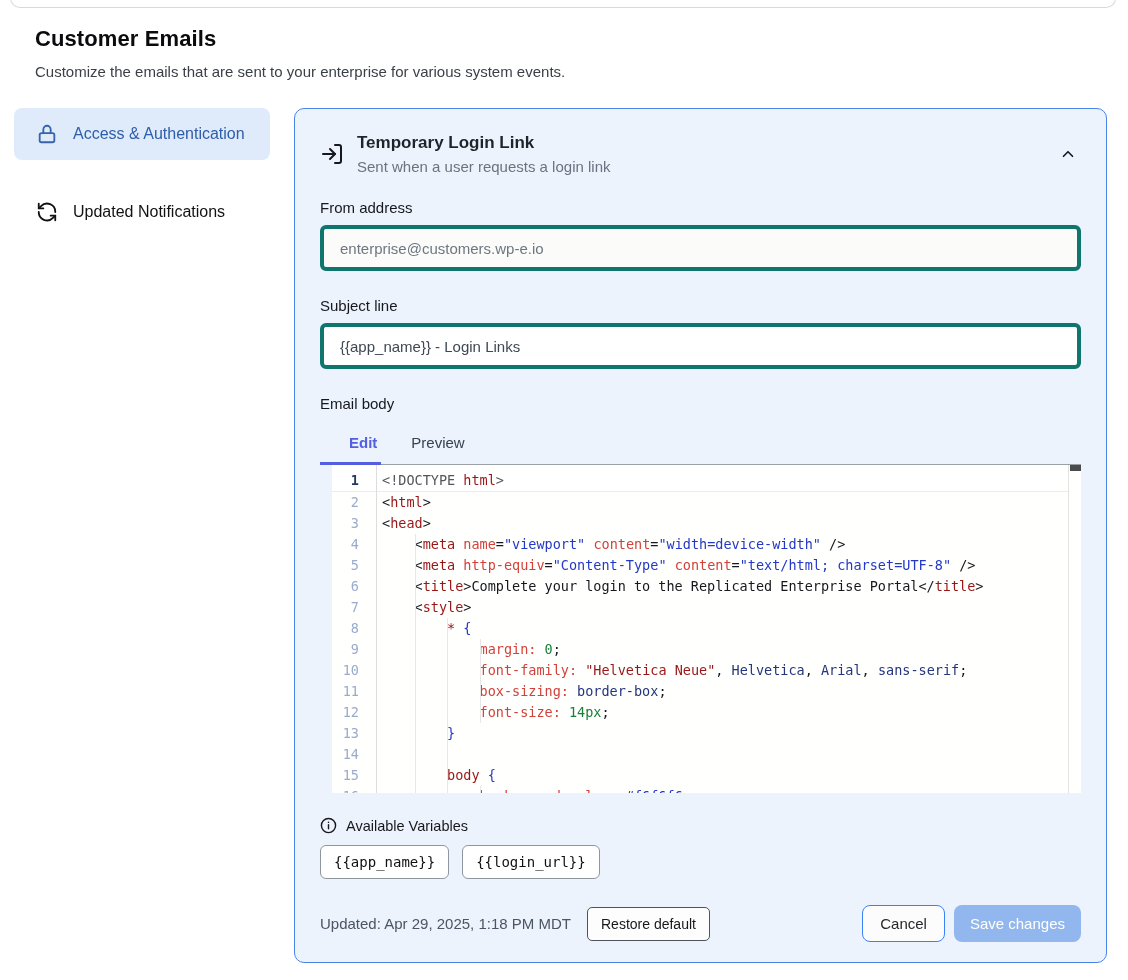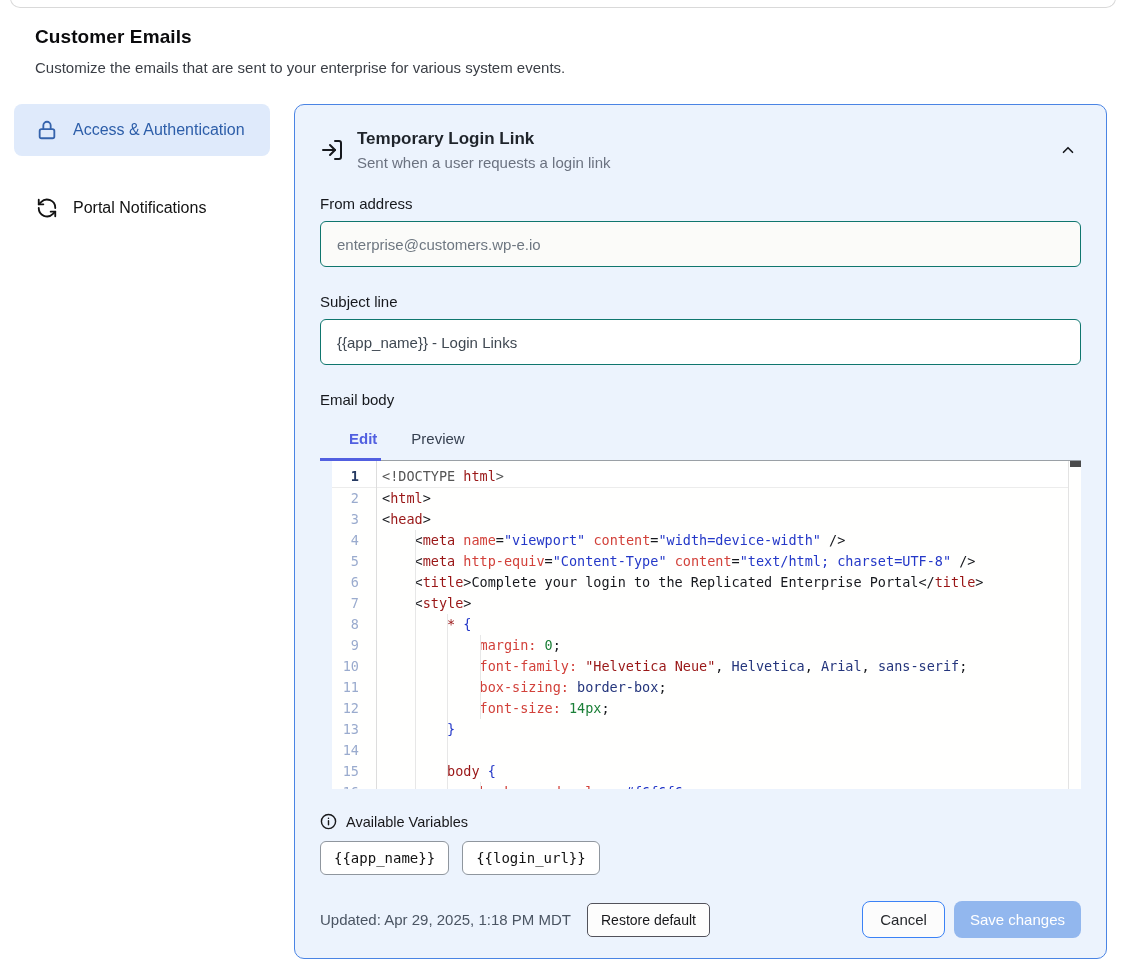--- a/index.html
+++ b/index.html
@@ -8,21 +8,21 @@
     font-family: "Liberation Sans", "DejaVu Sans", sans-serif;
     background:#ffffff; color:#16181d; overflow:hidden; position:relative;
   }
   
   .top-edge{
     position:absolute; top:-14px; left:10px; right:12px; height:22px;
     border:1px solid #d9d9d9; border-top:none; border-radius:0 0 10px 10px;
     background:#fff;
   }
   .page-header{ padding:26px 35px 0 35px; }
-  .page-header h1{ font-size:19px; font-weight:700; color:#0b0b0d; letter-spacing:.1px; }
+  .page-header h1{ font-size:22px; font-weight:700; color:#0b0b0d; letter-spacing:.1px; }
   .page-header p{ margin-top:11px; font-size:15px; color:#3b3f46; }
 
   .content{ display:flex; gap:24px; padding:28px 21px 0 14px; align-items:flex-start; }
 
   
   .sidebar{ width:256px; flex:0 0 256px; }
   .side-item{ display:flex; align-items:center; gap:15px; padding:14px 16px 14px 22px;
               border-radius:8px; font-size:16px; line-height:24px; cursor:pointer; }
   .side-item.active{ background:#dfeafb; color:#2d5ea9; font-weight:500;text-align:center; }
   .side-item.active svg{ stroke:#3563ac; }
@@ -33,21 +33,21 @@
   .panel{ flex:1; background:#ecf3fd; border:1.5px solid #4a84e4; border-radius:10px;
           padding:24px 25px 20px 25px; }
   .panel-head{ display:flex; align-items:center; gap:13px; }
   .panel-head .ph-text{ display:flex; flex-direction:column; gap:5px; }
   .panel-title{ font-size:17px; font-weight:700; color:#1f242b; }
   .panel-sub{ font-size:15px; color:#6b7280; }
   .collapse-btn{ margin-left:auto; background:none; border:none; cursor:pointer; padding:4px; }
 
   .field-label{ font-size:15px; color:#16181d; margin-top:26px; }
   .field-label.first{ margin-top:24px; }
-  .text-input{ margin-top:9px; width:100%; height:46px; border:1px solid #0f766e;
+  .text-input{ margin-top:9px; width:100%; height:46px; border:4px solid #0f766e;
                border-radius:6px; padding:0 16px; font-size:15px;
                font-family:"Liberation Sans","DejaVu Sans",sans-serif; }
   .text-input.readonly{ background:#fbfbf9; color:#6e7781; }
   .text-input.editable{ background:#ffffff; color:#3f4852; }
 
   
   .editor-wrap{ margin-top:12px; position:relative;padding-left:12px; }
   .tabs{ display:flex; }
   .tab{ padding:10px 17px 13px 17px; font-size:15px; color:#374151; cursor:pointer; }
   .tab.active{ color:#515fe0; font-weight:700; }
@@ -115,21 +115,21 @@
     </div>
     <div class="side-item">
       <span>
         <svg width="22" height="22" viewBox="0 0 24 24" fill="none" stroke-width="2" stroke-linecap="round" stroke-linejoin="round">
           <path d="M21 12a9 9 0 0 0-15.5-6.4L3 8"></path>
             <path d="M3 3v5h5"></path>
           <path d="M3 12a9 9 0 0 0 15.5 6.4L21 16"></path>
             <path d="M21 21v-5h-5"></path>
         </svg>
       </span>
-      <span>Portal Notifications</span>
+      <span>Updated Notifications</span>
     </div>
   </nav>
 
   <section class="panel">
     <div class="panel-head">
       <span>
         <svg width="24" height="24" viewBox="0 0 24 24" fill="none" stroke="#16181d" stroke-width="2" stroke-linecap="round" stroke-linejoin="round">
           <path d="M15 3h4a2 2 0 0 1 2 2v14a2 2 0 0 1-2 2h-4"></path>
           <polyline points="10 17 15 12 10 7"></polyline>
             <line x1="15" y1="12" x2="3" y2="12"></line>

